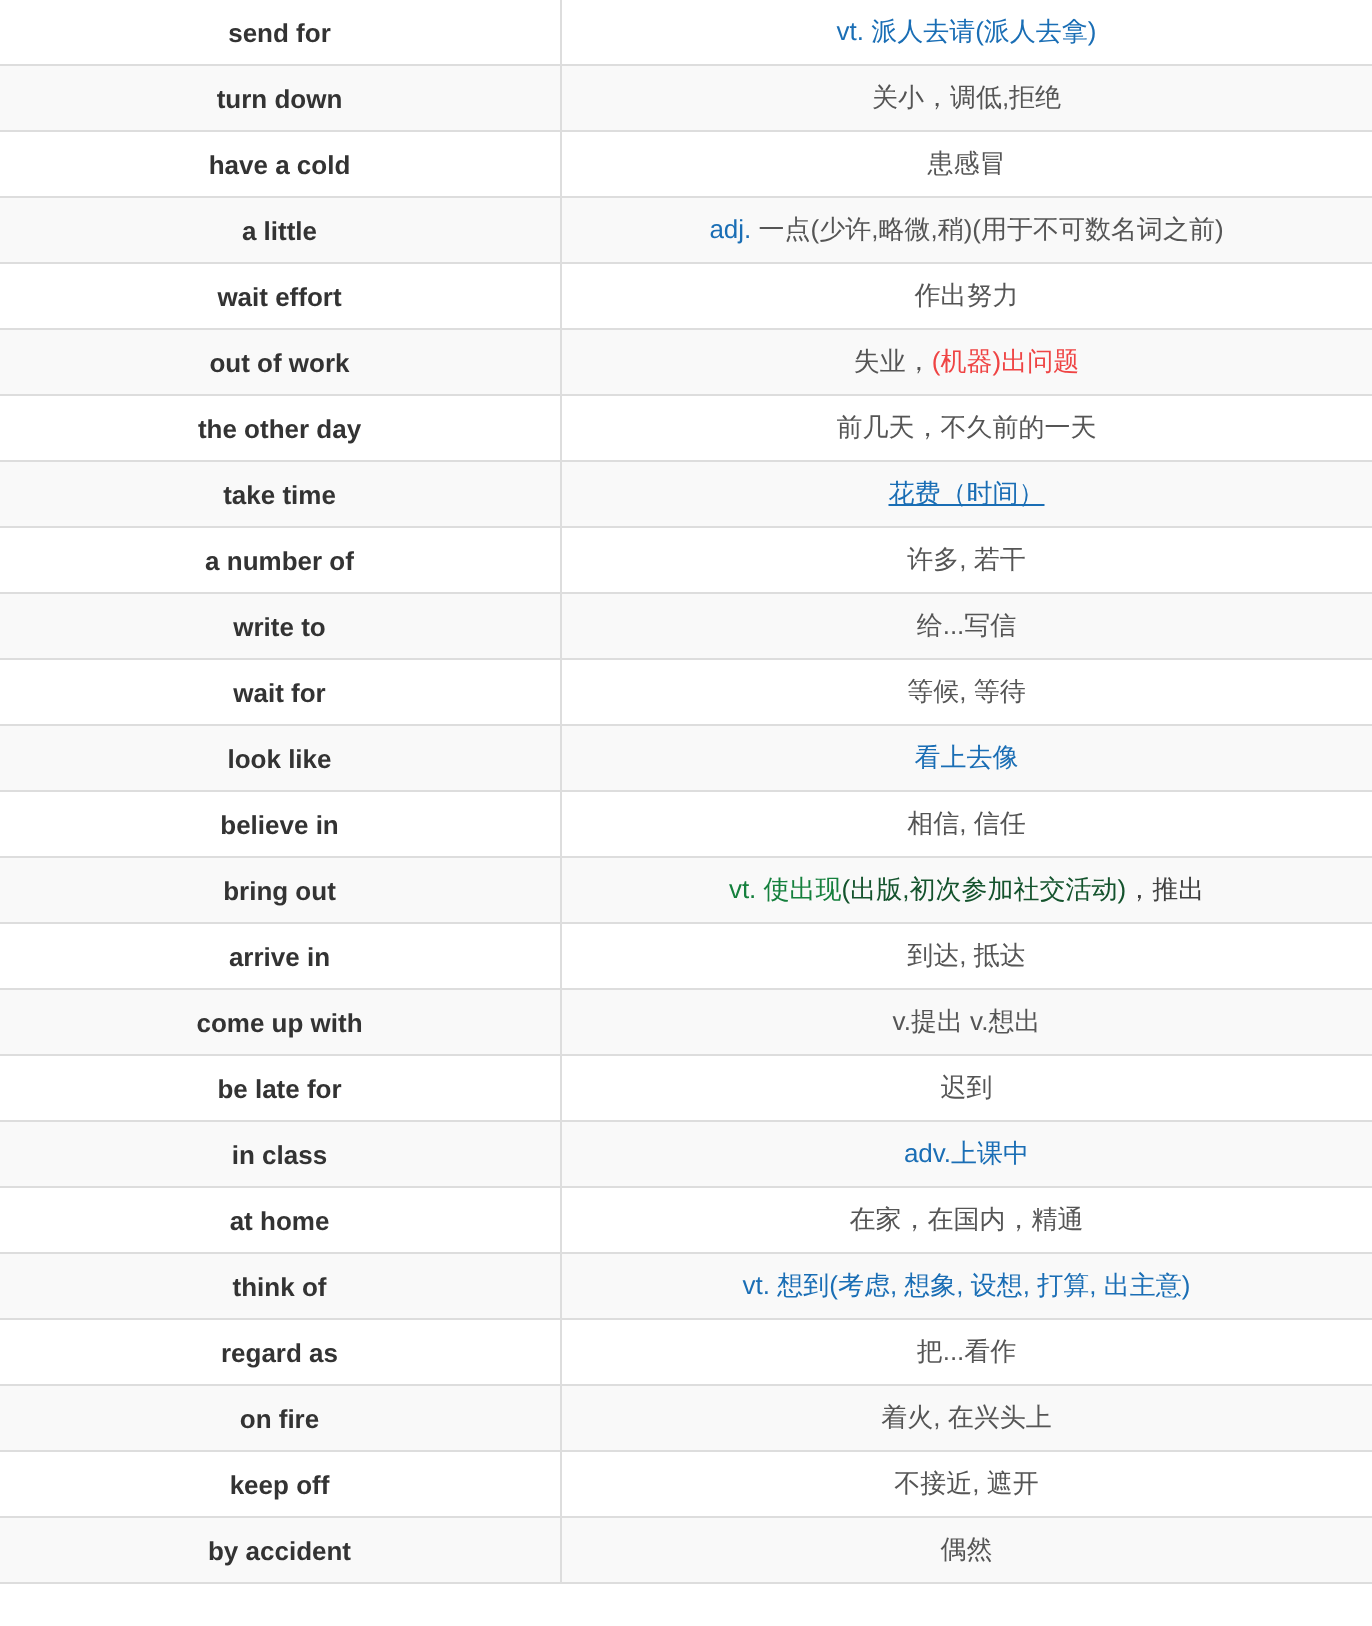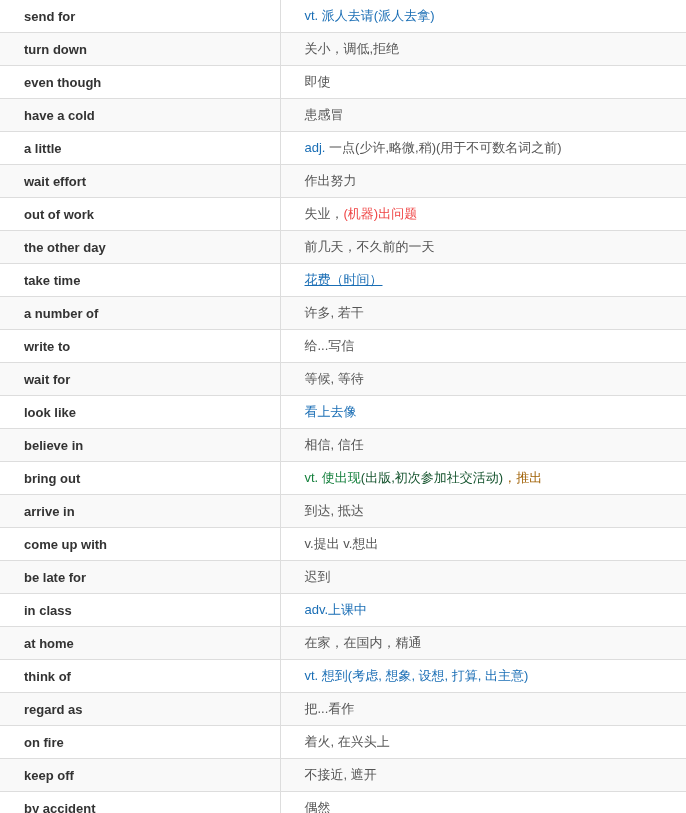--- a/index.html
+++ b/index.html
@@ -17,23 +17,24 @@
       width: 100%;
       border-collapse: collapse;
     }
     tr {
       border-bottom: 1px solid #ddd;
     }
     tr:last-child {
       border-bottom: 1px solid #ddd;
     }
     td {
-      padding: 7px 24px;
+      padding: 7px 6px;
       vertical-align: middle;
       border-right: 1px solid #ddd;
+      text-align: center;
     }
     td:last-child {
       border-right: none;
     }
     .col-term {
       width: 280px;
       font-weight: bold;
       color: #333;
       font-size: 13px;
     }
@@ -53,24 +54,20 @@
 
 <table>
   <tbody id="table-body">
   <tr>
         <td class="col-term">send for</td>
         <td class="col-def" style="color: rgb(26, 110, 181);">vt. 派人去请(派人去拿)</td>
       </tr>
       <tr>
         <td class="col-term">turn down</td>
         <td class="col-def">关小，调低,拒绝</td>
-      </tr>
-      <tr>
-        <td class="col-term">even though</td>
-        <td class="col-def">即使</td>
       </tr>
       <tr>
         <td class="col-term">have a cold</td>
         <td class="col-def">患感冒</td>
       </tr>
       <tr>
         <td class="col-term">a little</td>
         <td class="col-def"><span style="color: rgb(26, 110, 181);">adj. </span><span style="color: rgb(85, 85, 85);"> 一点(少许,略微,稍)(用于不可数名词之前)</span></td>
       </tr>
       <tr>
@@ -104,21 +101,21 @@
       <tr>
         <td class="col-term">look like</td>
         <td class="col-def" style="color: rgb(26, 110, 181);">看上去像</td>
       </tr>
       <tr>
         <td class="col-term">believe in</td>
         <td class="col-def">相信, 信任</td>
       </tr>
       <tr>
         <td class="col-term">bring out</td>
-        <td class="col-def"><span style="color: #15803d;">vt. 使出现</span><span style="color: #14532d;">(出版,初次参加社交活动)</span><span style="color: #a16207;">，推出</span></td>
+        <td class="col-def"><span style="color: #15803d;">vt. 使出现</span><span style="color: #14532d;">(出版,初次参加社交活动)</span><span style="color: #404040;">，推出</span></td>
       </tr>
       <tr>
         <td class="col-term">arrive in</td>
         <td class="col-def">到达, 抵达</td>
       </tr>
       <tr>
         <td class="col-term">come up with</td>
         <td class="col-def">v.提出 v.想出</td>
       </tr>
       <tr>

